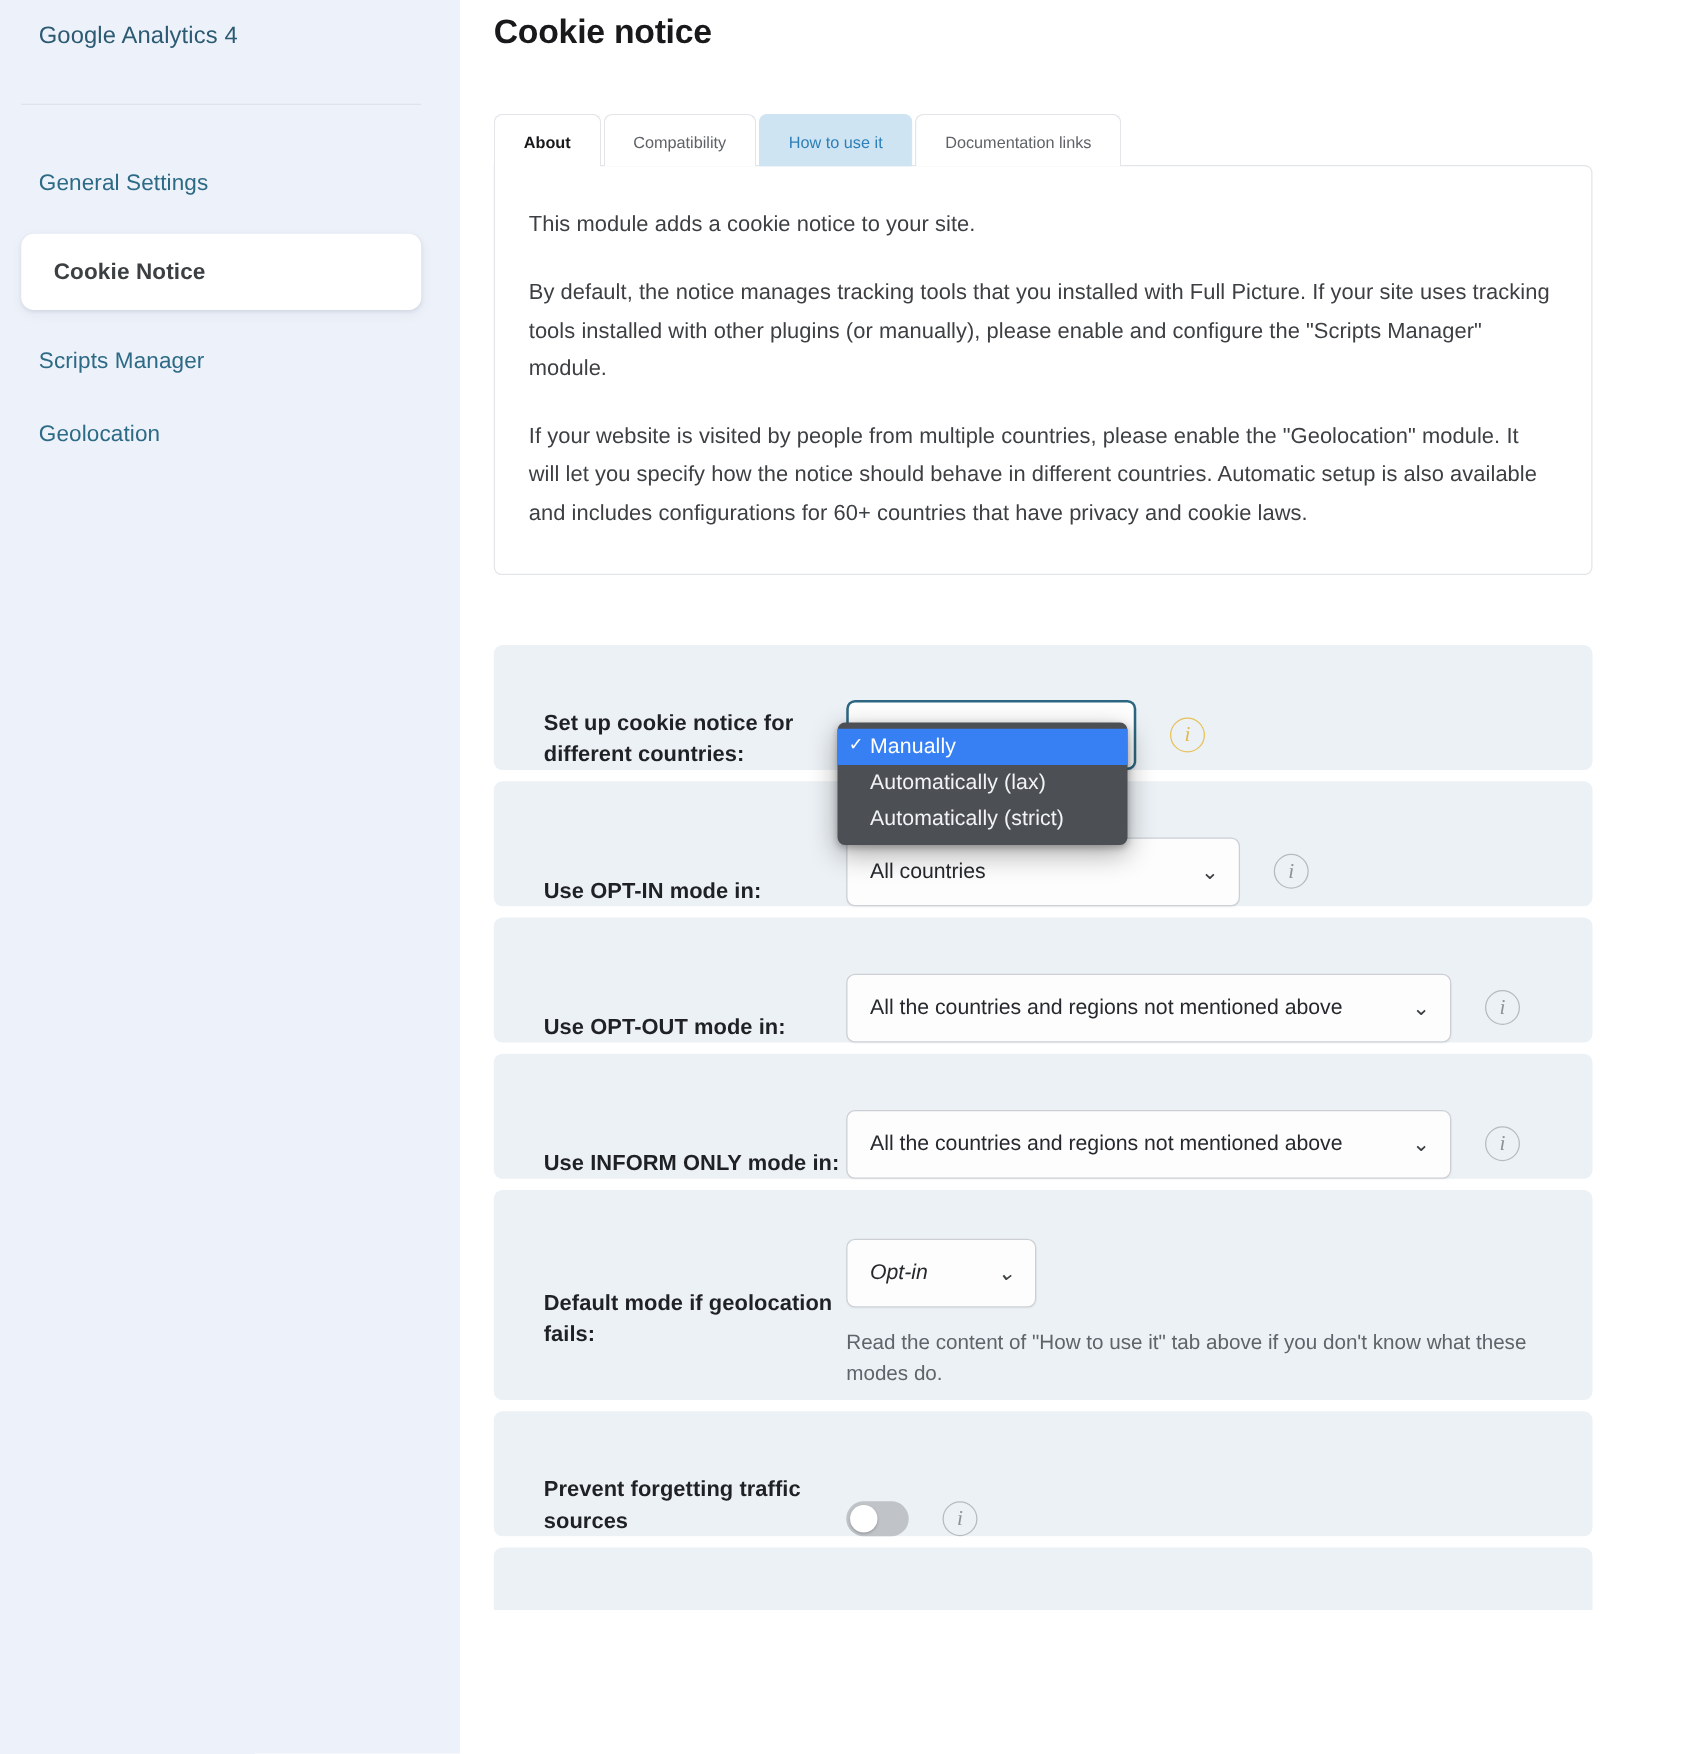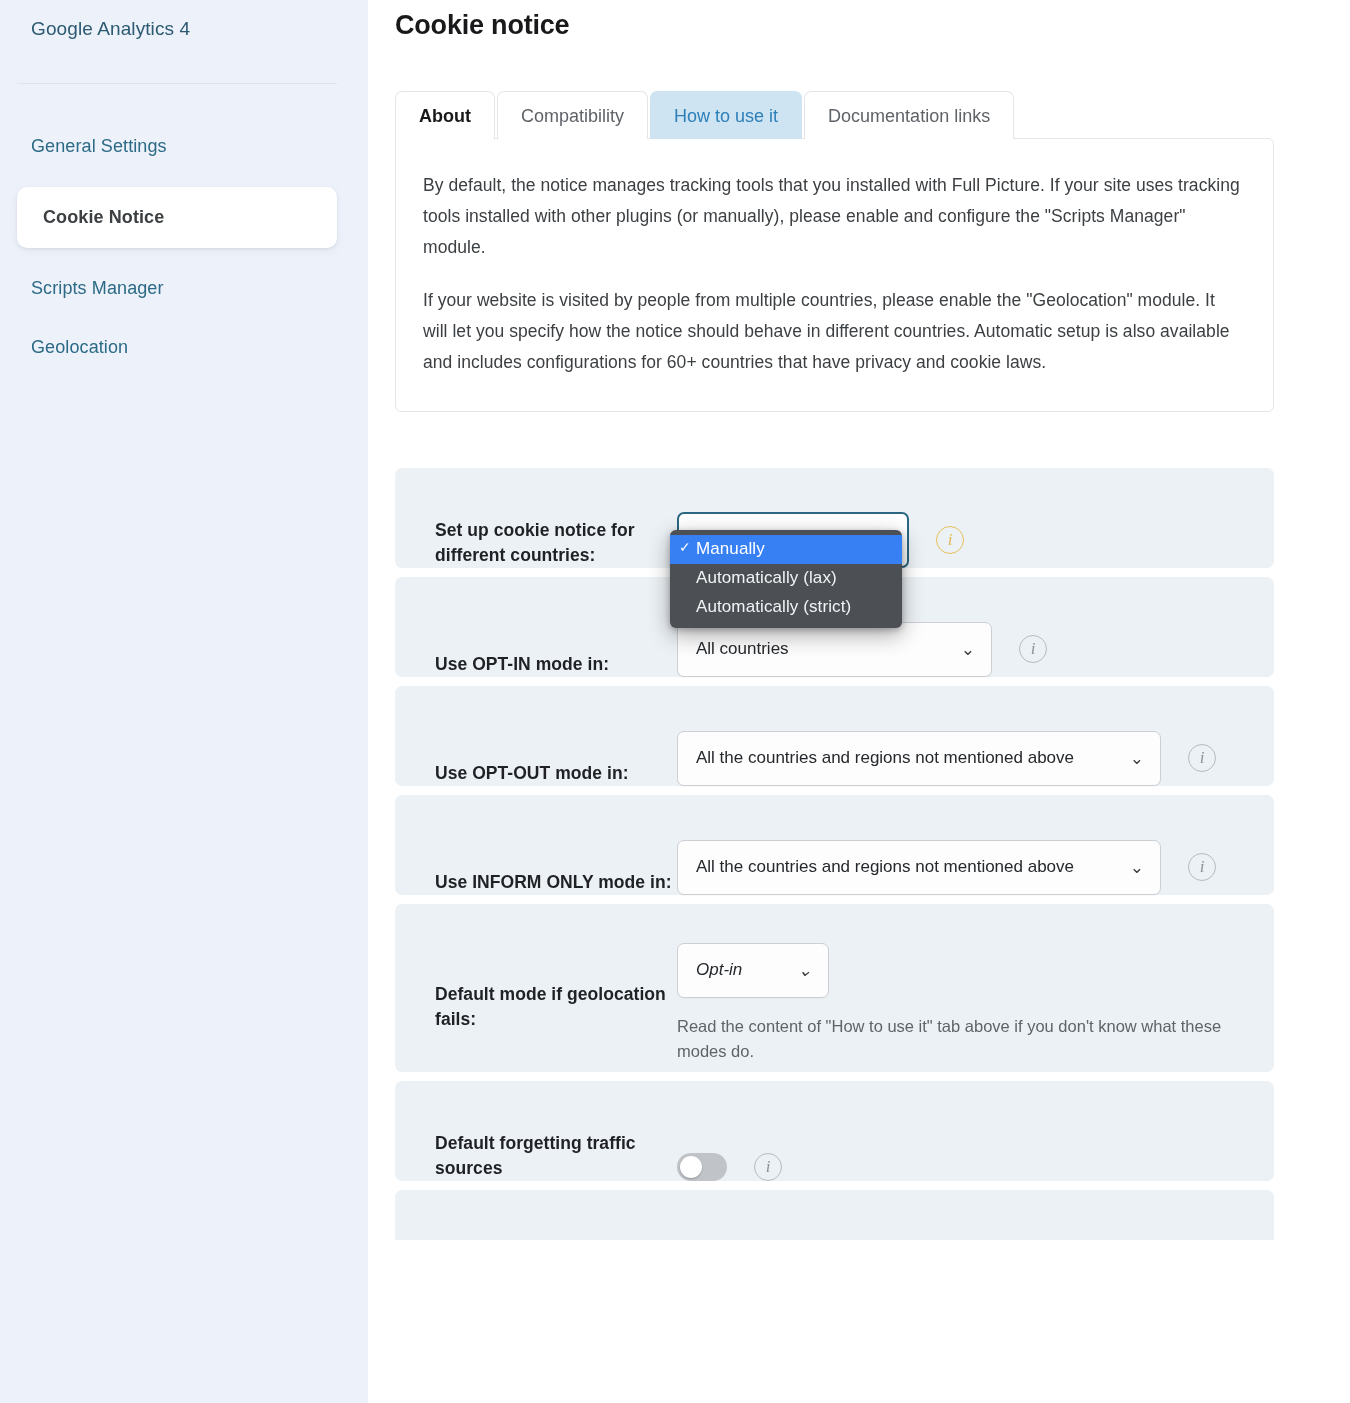--- a/index.html
+++ b/index.html
@@ -87,21 +87,21 @@
   
   .tabs {
     display: flex;
     align-items: flex-end;
     margin-top: 50px;
     position: relative;
     z-index: 3;
   }
 
   .tab {
-    font-size: 18px;
+    font-size: 13px;
     color: #5f6368;
     background: #ffffff;
     border: 1px solid #e3e5e8;
     border-bottom: none;
     border-radius: 7px 7px 0 0;
     padding: 14px 23px 12px 23px;
     cursor: pointer;
     white-space: nowrap;
     margin-right: 2px;
     position: relative;
@@ -332,20 +332,21 @@
     <h1 class="page-title">Cookie notice</h1>
 
     <div class="tabs">
       <div class="tab active">About</div>
       <div class="tab">Compatibility</div>
       <div class="tab highlight">How to use it</div>
       <div class="tab">Documentation links</div>
     </div>
 
     <section class="panel">
+      <p>This module adds a cookie notice to your site.</p>
       <p>By default, the notice manages tracking tools that you installed with Full Picture. If your site uses tracking tools installed with other plugins (or manually), please enable and configure the "Scripts Manager" module.</p>
       <p>If your website is visited by people from multiple countries, please enable the "Geolocation" module. It will let you specify how the notice should behave in different countries. Automatic setup is also available and includes configurations for 60+ countries that have privacy and cookie laws.</p>
     </section>
 
     <div class="settings">
 
       <div class="setting-row">
         <div class="setting-label">Set up cookie notice for different countries:</div>
         <div class="control-area">
           <div class="select focused">
@@ -404,21 +405,21 @@
         <div class="control-col">
           <div class="select w-sm">
             <span>Opt-in</span>
             <span class="chev">⌄</span>
           </div>
           <div class="helper">Read the content of "How to use it" tab above if you don't know what these modes do.</div>
         </div>
       </div>
 
       <div class="setting-row">
-        <div class="setting-label">Default forgetting traffic sources</div>
+        <div class="setting-label">Prevent forgetting traffic sources</div>
         <div class="control-area">
           <div class="toggle">
             <span class="knob"></span>
           </div>
           <span class="info">i</span>
         </div>
       </div>
 
       <div class="setting-row row-clip"></div>
 

